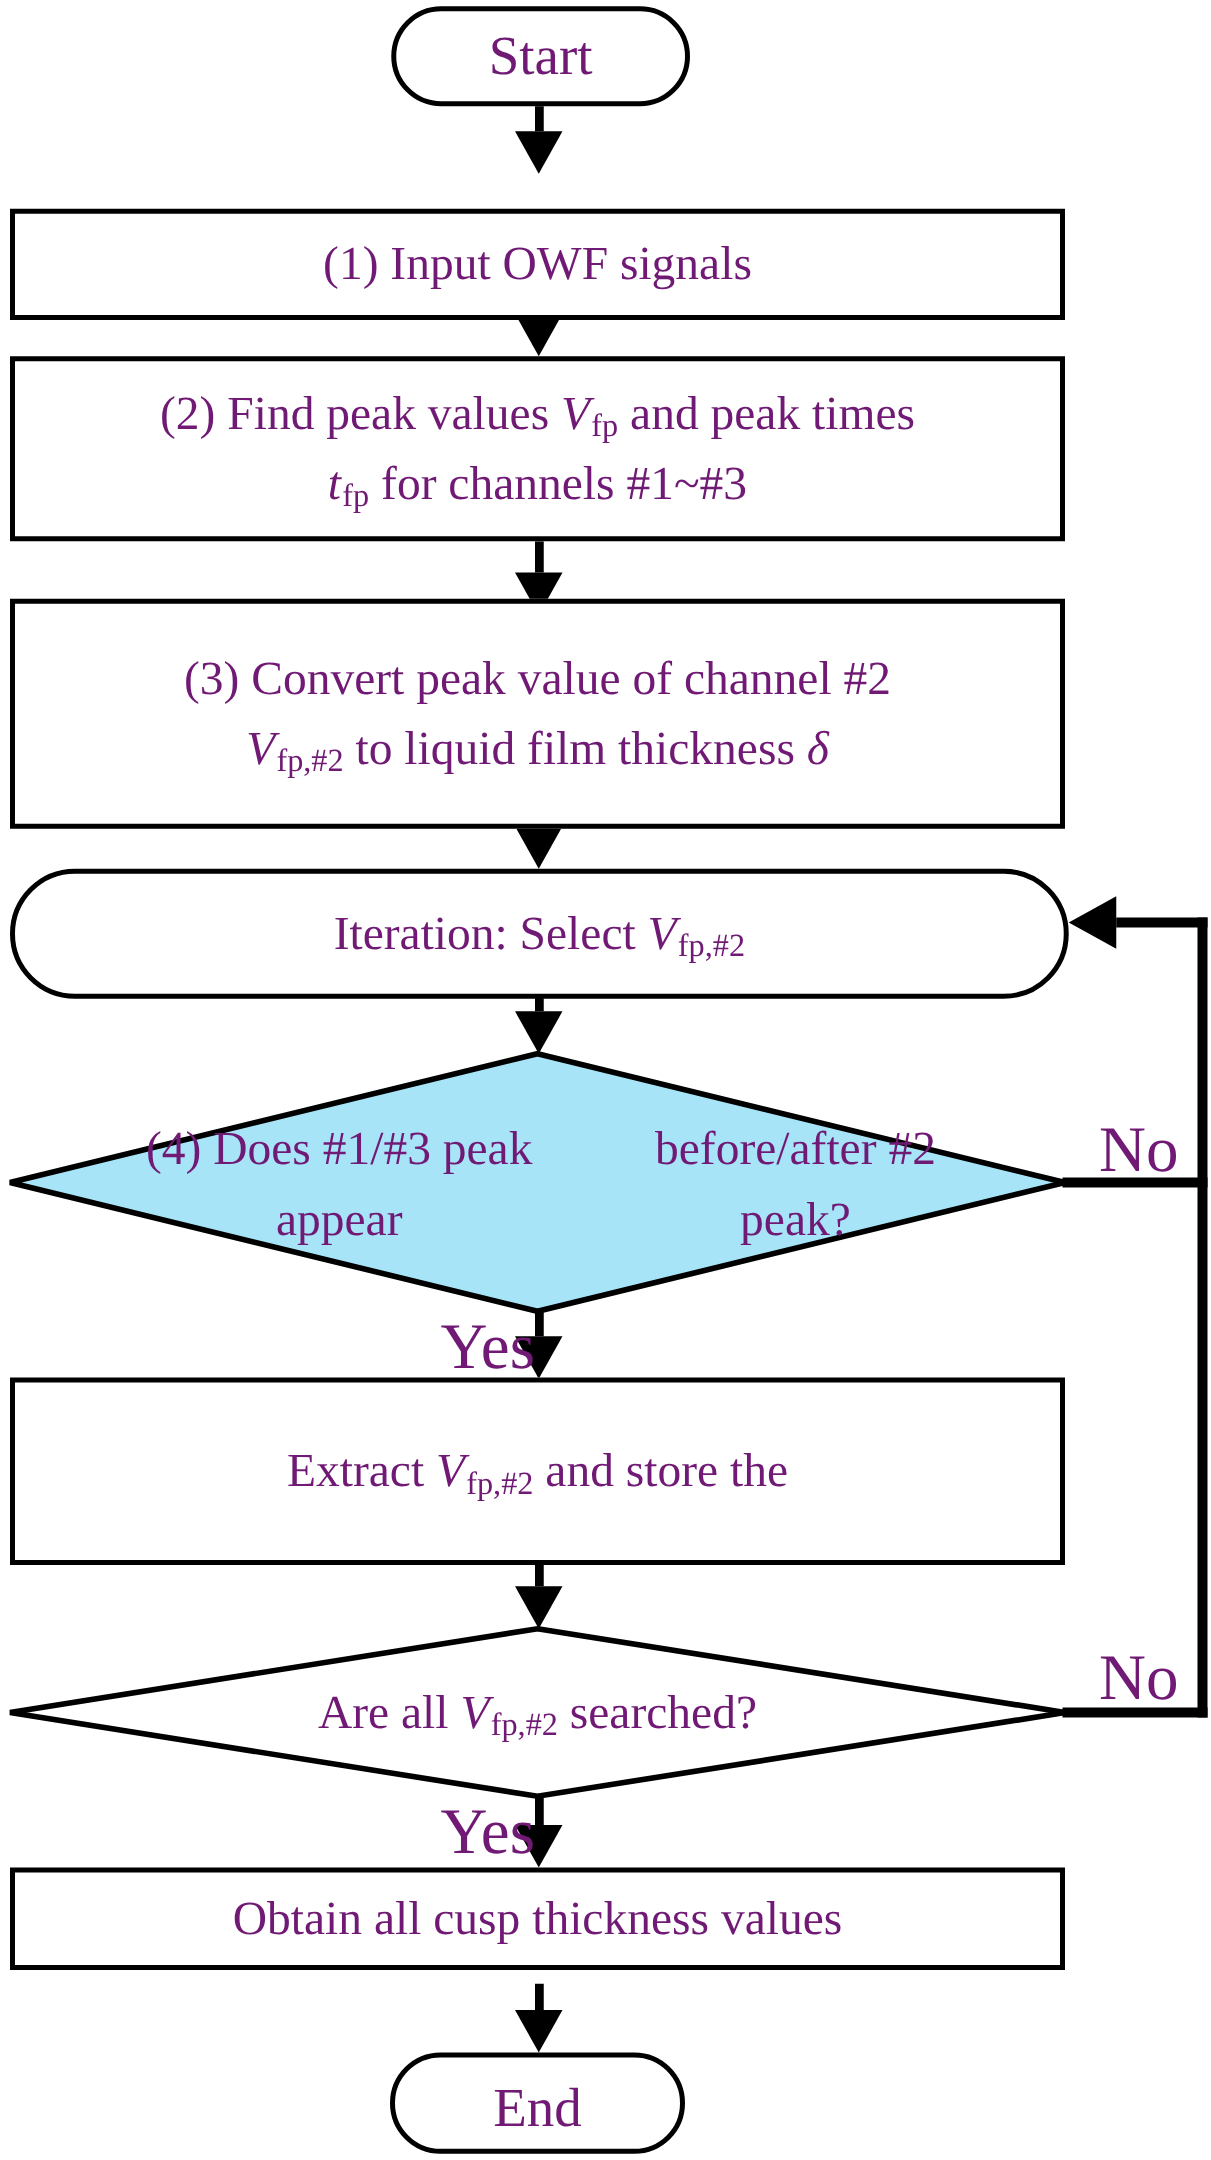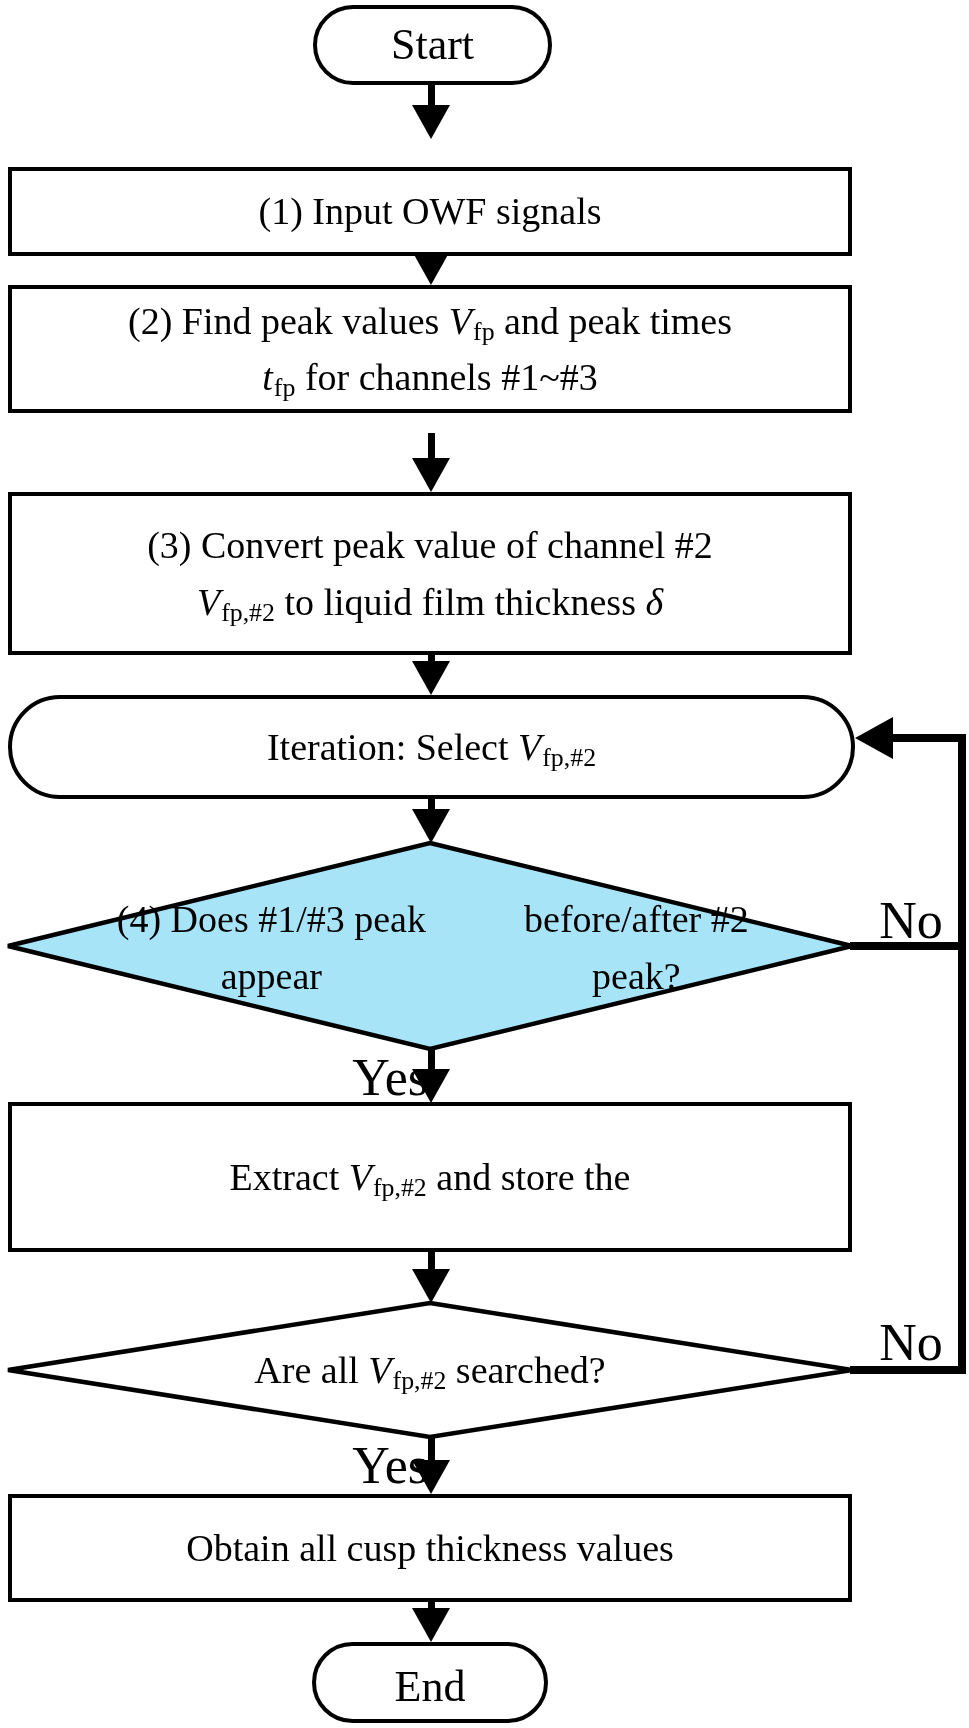--- a/index.html
+++ b/index.html
@@ -1,18 +1,18 @@
 <!DOCTYPE html>
 <html><head>
 <meta charset="utf-8">
 <style>
   html,body{margin:0;padding:0;background:#fff;}
   .canvas{
     position:relative;width:969px;height:1728px;background:#fff;overflow:hidden;
-    font-family:"Liberation Serif","DejaVu Serif",serif;color:#000000;
+    font-family:"Liberation Serif","DejaVu Serif",serif;color:#701a75;
   }
   
   .node{
     position:absolute;box-sizing:border-box;background:#fff;border:4px solid #000;
     display:flex;flex-direction:column;align-items:center;justify-content:center;
     text-align:center;font-size:38px;line-height:1.48;white-space:pre-wrap;
   }
   .pill{border-radius:999px;}
   .terminal{font-size:44px;}
   .dlabel{
@@ -89,26 +89,26 @@
     </div>
 
   <div class="node pill terminal" style="left:313px;top:5px;width:239px;height:80px;">
     <span>Start</span>
   </div>
 
   <div class="node" style="left:8px;top:139px;width:844px;height:89px;margin-top:28px;">
     <div><span>(1) Input OWF signals</span></div>
   </div>
 
-  <div class="node" style="left:8px;top:285px;width:844px;height:128px;text-align:right;">
+  <div class="node" style="left:8px;top:285px;width:844px;height:148px;text-align:right;">
     <div><span>(2) Find peak values </span><span class="var">V</span><span class="sub">fp</span><span> and peak times</span></div>
     <div><span class="var">t</span><span class="sub">fp</span><span> for channels #1~#3</span></div>
   </div>
 
-  <div class="node" style="left:8px;top:492px;width:844px;height:163px;">
+  <div class="node" style="left:8px;top:479px;width:844px;height:184px;">
     <div><span>(3) Convert peak value of channel #2</span></div>
     <div><span class="var">V</span><span class="sub">fp,#2</span><span> to liquid film thickness </span><span class="var">δ</span></div>
   </div>
 
   <div class="node pill" style="left:8px;top:695px;width:847px;height:104px;">
     <div><span>Iteration: Select </span><span class="var">V</span><span class="sub">fp,#2</span></div>
   </div>
 
   <div class="dlabel" style="left:65px;top:855px;width:730px;height:185px;">
     <div><span>(4) Does #1/#3 peak appear</span></div>
@@ -116,21 +116,21 @@
   </div>
 
   <div class="node" style="left:8px;top:1102px;width:844px;height:150px;">
     <div><span>Extract </span><span class="var">V</span><span class="sub">fp,#2</span><span> and store the</span></div>
   </div>
 
   <div class="dlabel" style="left:65px;top:1332px;width:730px;height:76px;">
     <div><span>Are all </span><span class="var">V</span><span class="sub">fp,#2</span><span> searched?</span></div>
   </div>
 
-  <div class="node" style="left:8px;top:1494px;width:844px;height:108px;">
+  <div class="node" style="left:8px;top:1494px;width:844px;height:82px;">
     <div><span>Obtain all cusp thickness values</span></div>
   </div>
 
   <div class="node pill terminal" style="left:312px;top:1642px;width:236px;height:81px;justify-content:flex-end;">
     <span>End</span>
   </div>
 
   <div class="edge-label" style="left:298px;top:1052px;width:130px;text-align:right;">Yes</div>
   <div class="edge-label" style="left:856px;top:895px;width:110px;text-align:center;">No</div>
   <div class="edge-label" style="left:298px;top:1440px;width:130px;text-align:right;">Yes</div>

